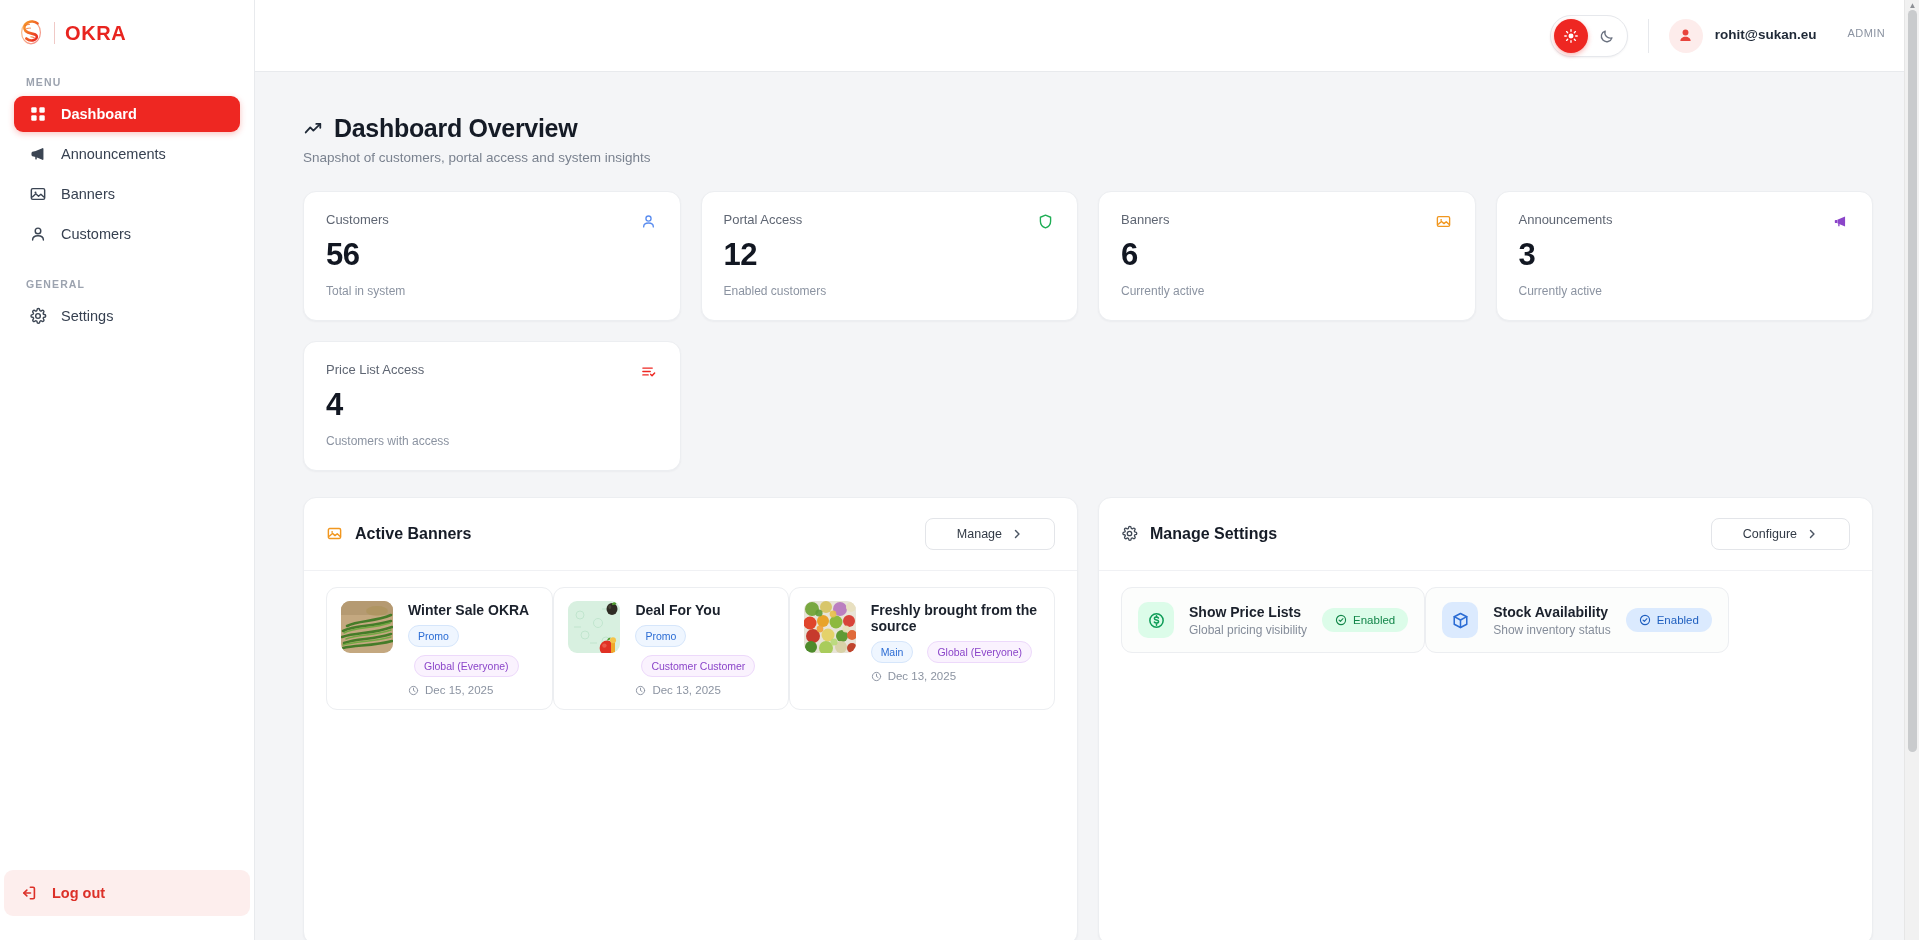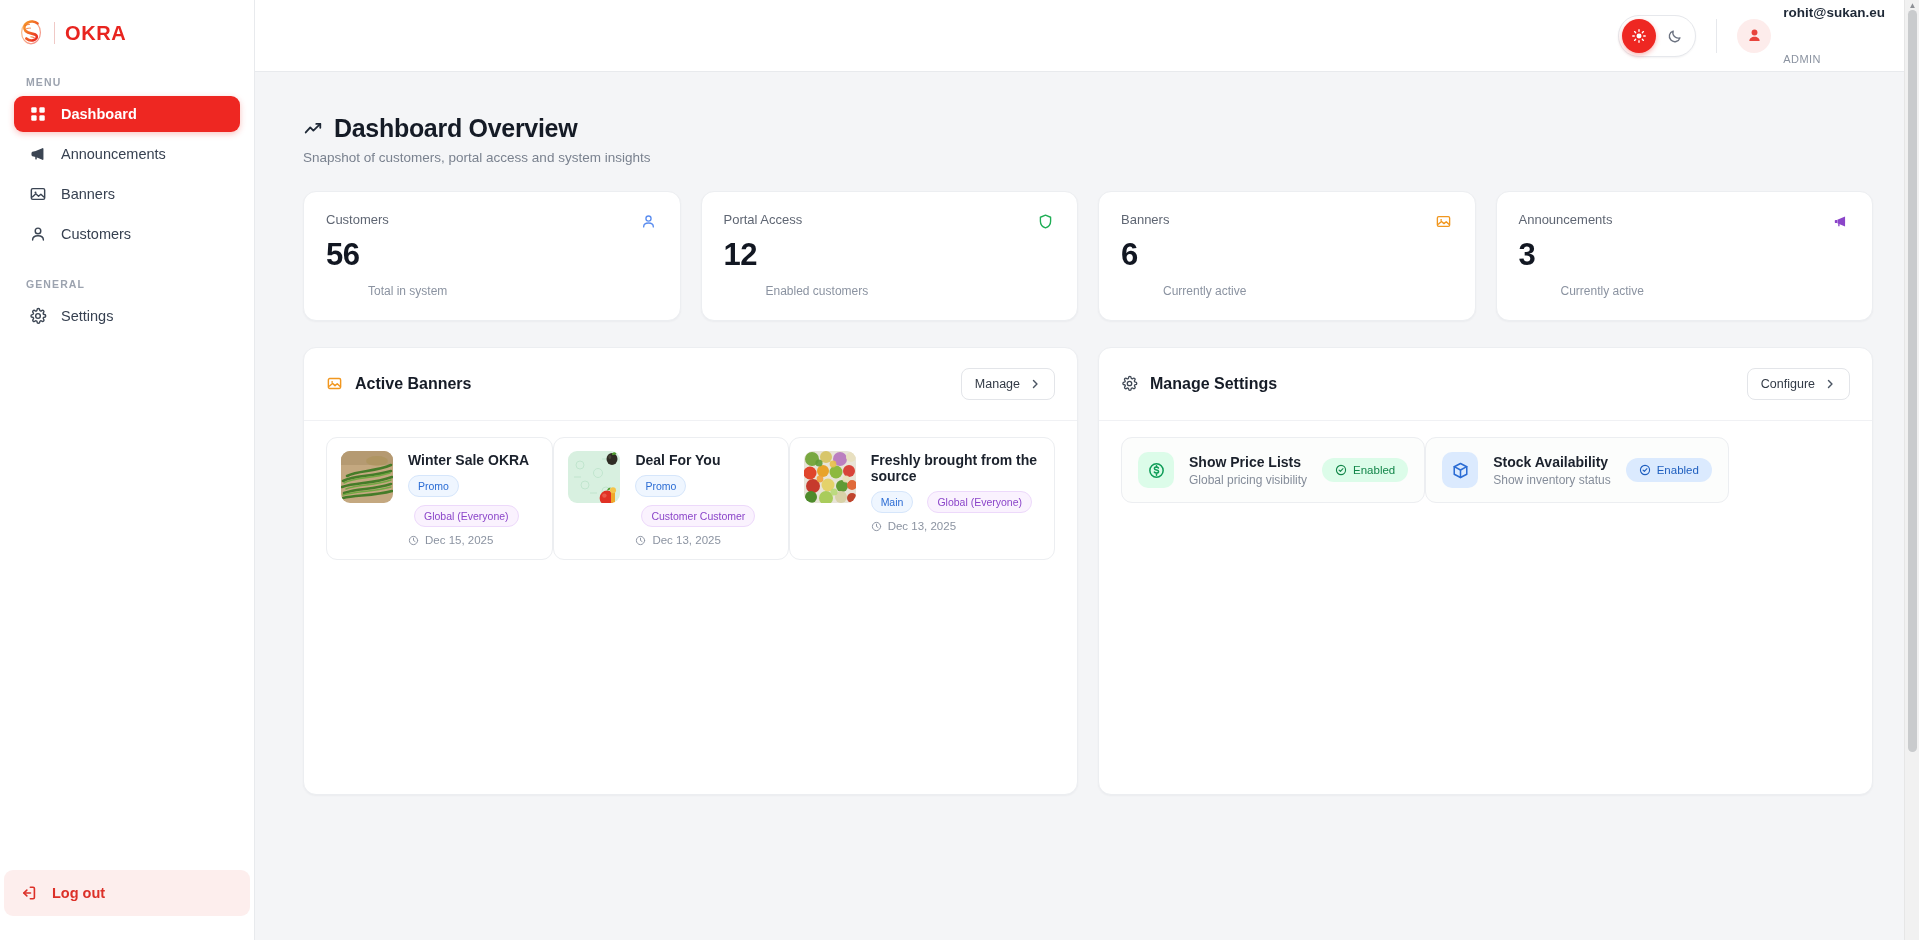--- a/index.html
+++ b/index.html
@@ -82,21 +82,21 @@
     color: #6b7280; cursor: pointer;
   }
   .theme-opt.sel { background: #ee2722; color: #ffffff; box-shadow: 0 2px 5px rgba(238,39,34,.35); }
   .topbar-sep { width: 1px; height: 34px; background: #e6e8ec; }
   .user-block { display: flex; align-items: center; gap: 12px; }
   .avatar {
     width: 34px; height: 34px; border-radius: 999px;
     background: #fdeceb; display: flex; align-items: center; justify-content: center;
     color: #e8443c;
   }
-  .user-meta { display: flex; flex-direction: column; line-height: 1.25; gap: 31px; }
+  .user-meta { display: flex; flex-direction: row; line-height: 1.25; gap: 31px; }
   .user-email { font-size: 13.5px; font-weight: 700; color: #1f2937; }
   .user-role { font-size: 11px; color: #8b93a1; letter-spacing: .4px; }
 
   .content { flex: 1; overflow: hidden; padding: 42px 46px 0 48px; }
 
   .page-head { margin-bottom: 26px; }
   .page-title { display: flex; align-items: center; gap: 11px; }
   .page-title .tico { color: #1f2937; display: flex; }
   .page-title h1 { font-size: 25px; font-weight: 700; letter-spacing: -.3px; color: #151b26; }
   .page-sub { font-size: 13.5px; color: #7a828f; margin-top: 7px; }
@@ -107,39 +107,39 @@
     background: #ffffff; border-radius: 13px;
     border: 1px solid #eceef1;
     box-shadow: 0 1px 2px rgba(16,24,40,.04);
     padding: 20px 22px 22px; height: 130px;
     display: flex; flex-direction: column;
   }
   .stat-top { display: flex; align-items: flex-start; justify-content: space-between; }
   .stat-label { font-size: 13px; color: #5f6673; font-weight: 400; }
   .stat-ico { width: 19px; height: 19px; display: flex; align-items: center; justify-content: center; }
   .stat-value { font-size: 31px; font-weight: 700; color: #121722; margin-top: 8px; letter-spacing: -.5px; line-height: 1.05; }
-  .stat-hint { font-size: 12px; color: #8b93a1; margin-top: auto; margin-left: 42px; }
+  .stat-hint { font-size: 12px; color: #8b93a1; margin-top: auto; }
   .stat-row2 { display: grid; grid-template-columns: repeat(4, 1fr); gap: 20px; margin-top: 20px; }
 
   
   .panels { display: grid; grid-template-columns: 1fr 1fr; gap: 20px; margin-top: 26px; }
   .panel {
     background: #ffffff; border-radius: 13px; border: 1px solid #eceef1;
     box-shadow: 0 1px 2px rgba(16,24,40,.04);
     display: flex; flex-direction: column; min-height: 448px;
   }
   .panel-head {
     display: flex; align-items: center; justify-content: space-between;
     padding: 20px 22px; border-bottom: 1px solid #f0f1f4;
   }
   .panel-title { display: flex; align-items: center; gap: 11px; font-size: 16px; font-weight: 700; color: #161c27; }
   .panel-title .pico { display: flex; width: 18px; height: 18px; }
   .panel-btn {
     display: inline-flex; align-items: center; gap: 9px;
-    height: 32px; padding: 0 13px;
+    height: 32px; padding: 0 31px;
     border: 1px solid #e3e5e9; border-radius: 8px;
     background: #ffffff; color: #323a46;
     font-size: 12.5px; font-weight: 500; cursor: pointer;
     font-family: inherit;
   }
   .panel-btn .chev { color: #4b5563; display: flex; }
   .panel-body { padding: 16px 22px 22px; display: flex; flex-direction: row; }
 
   
   .banner-row {
@@ -408,20 +408,40 @@
                 <path d="M6.3 8 15.4 4.2v11.6L6.3 12Z"></path>
                 <path d="M7.3 12.2h1.6v3.3H7.3Z"></path>
               </svg>
             </span>
           </div>
           <div class="stat-value">3</div>
           <div class="stat-hint">Currently active</div>
         </div>
       </div>
 
+      <div class="stat-row2">
+        <div class="stat-card">
+          <div class="stat-top">
+            <span class="stat-label">Price List Access</span>
+            <span class="stat-ico" style="color:#ee2722">
+              <svg viewBox="0 0 20 20" width="17" height="17" fill="none" stroke="currentColor" stroke-width="1.7" stroke-linecap="round" stroke-linejoin="round" aria-hidden="true">
+                <path d="M3.4 6h11"></path>
+                  <path d="M3.4 10h8.6"></path>
+                  <path d="M3.4 14h6.2"></path>
+                <path d="M12.6 13.4l1.6 1.7 3-3.4"></path>
+              </svg>
+            </span>
+          </div>
+          <div class="stat-value">4</div>
+          <div class="stat-hint">Customers with access</div>
+        </div>
+        <div></div>
+        <div></div>
+        <div></div>
+      </div>
 
       <div class="panels">
 
         <section class="panel">
           <div class="panel-head">
             <div class="panel-title">
               <span class="pico" style="color:#f1971f">
                 <svg viewBox="0 0 20 20" width="17" height="17" fill="none" stroke="currentColor" stroke-width="1.7" stroke-linejoin="round" aria-hidden="true">
                   <rect x="2.8" y="4.2" width="14.4" height="11.6" rx="1.6"></rect>
                   <circle cx="7.2" cy="8.2" r="1" fill="currentColor" stroke="none"></circle>

